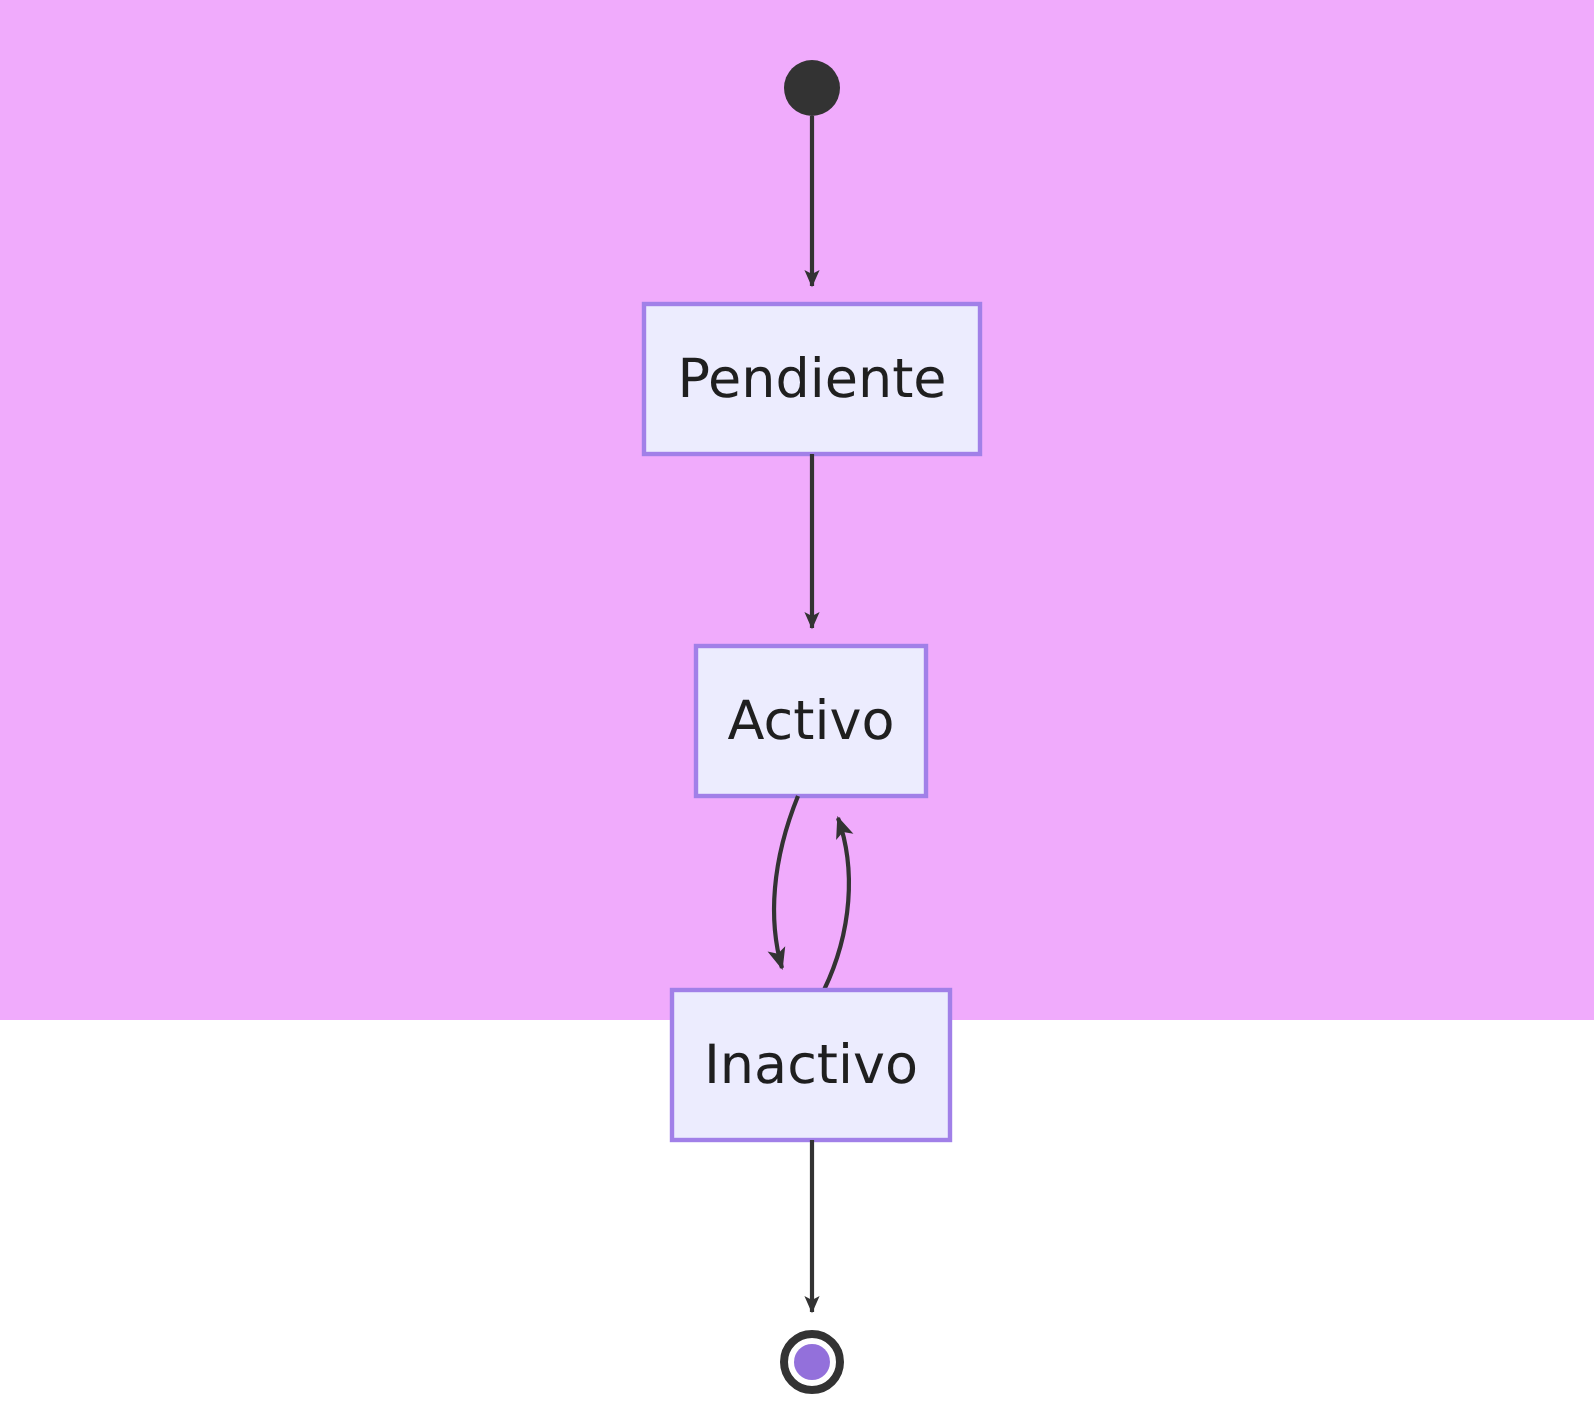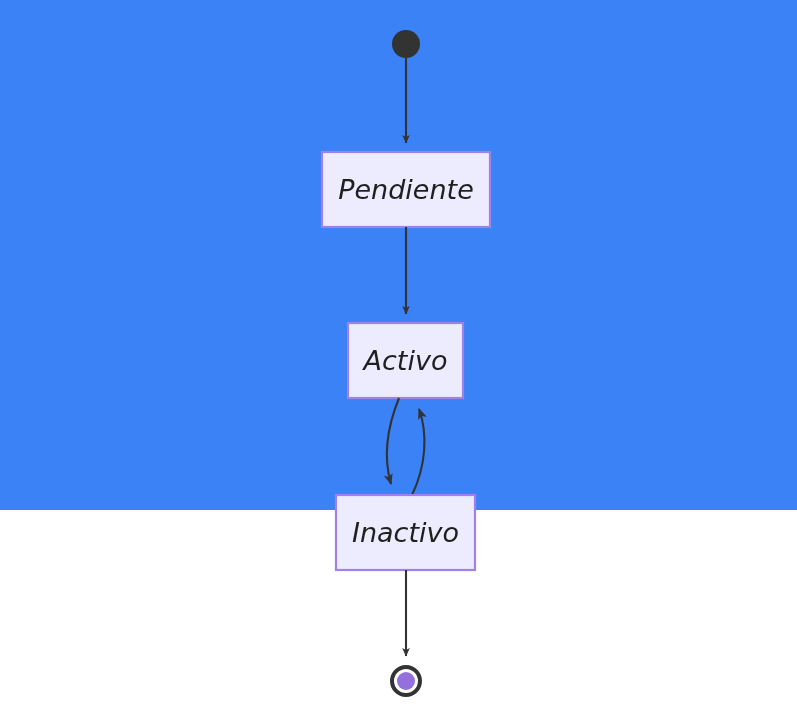--- a/index.html
+++ b/index.html
@@ -10,22 +10,21 @@
   body {
     width: 797px;
     height: 709px;
     font-family: "DejaVu Sans", "Liberation Sans", sans-serif;
     overflow: hidden;
   }
   #diagram-canvas {
     position: relative;
     width: 797px;
     height: 510px;
-    background: #3b82f6;
-    font-style: italic;
+    background: #f0abfc;
   }
   #diagram-svg {
     position: absolute;
     left: 0;
     top: 0;
     width: 797px;
     height: 709px;
   }
   .state-label {
     font-family: "DejaVu Sans", "Liberation Sans", sans-serif;

